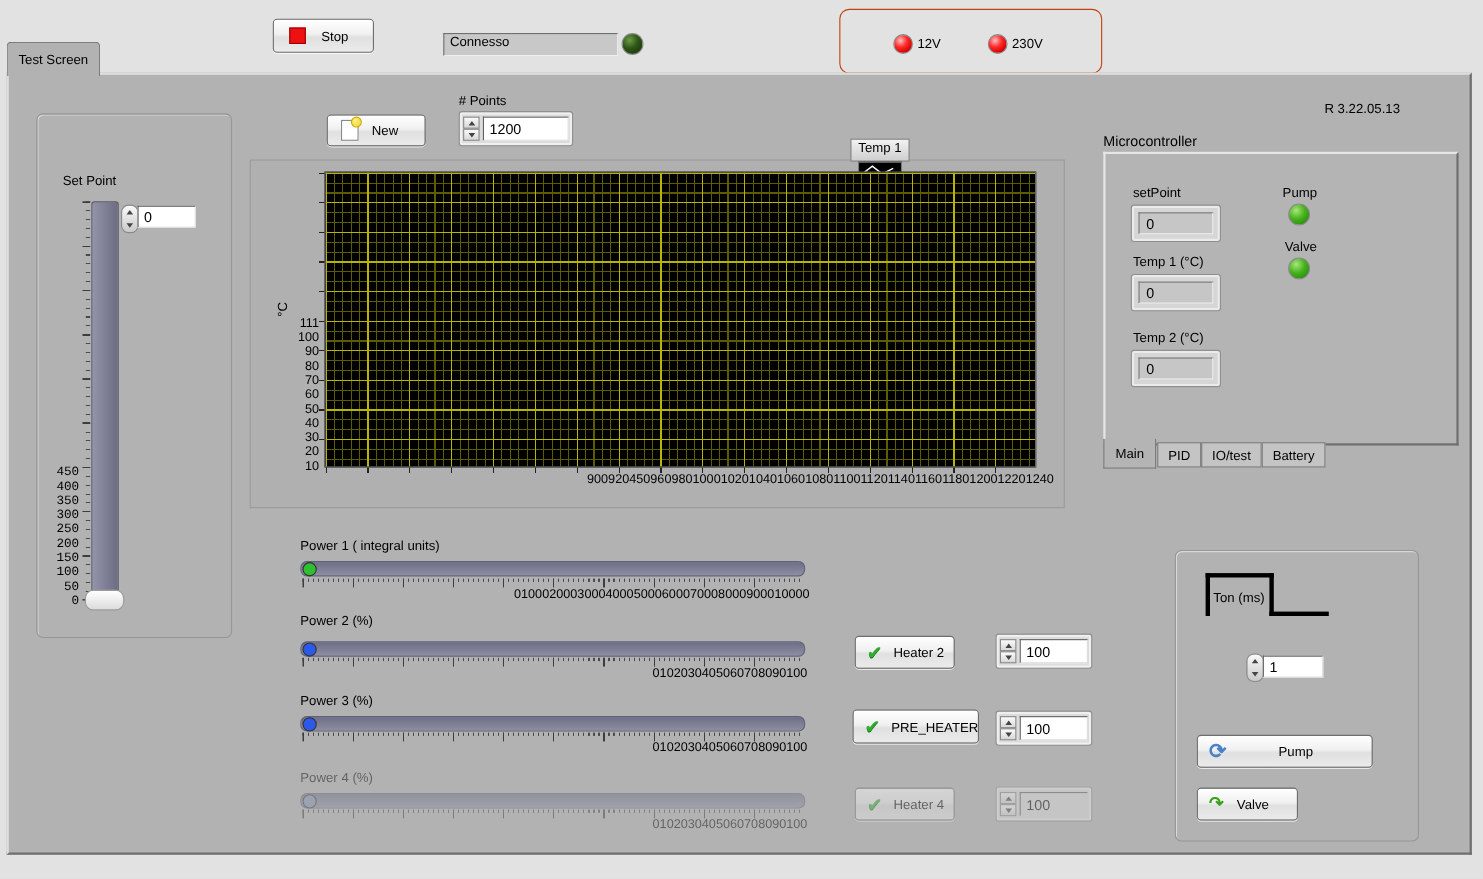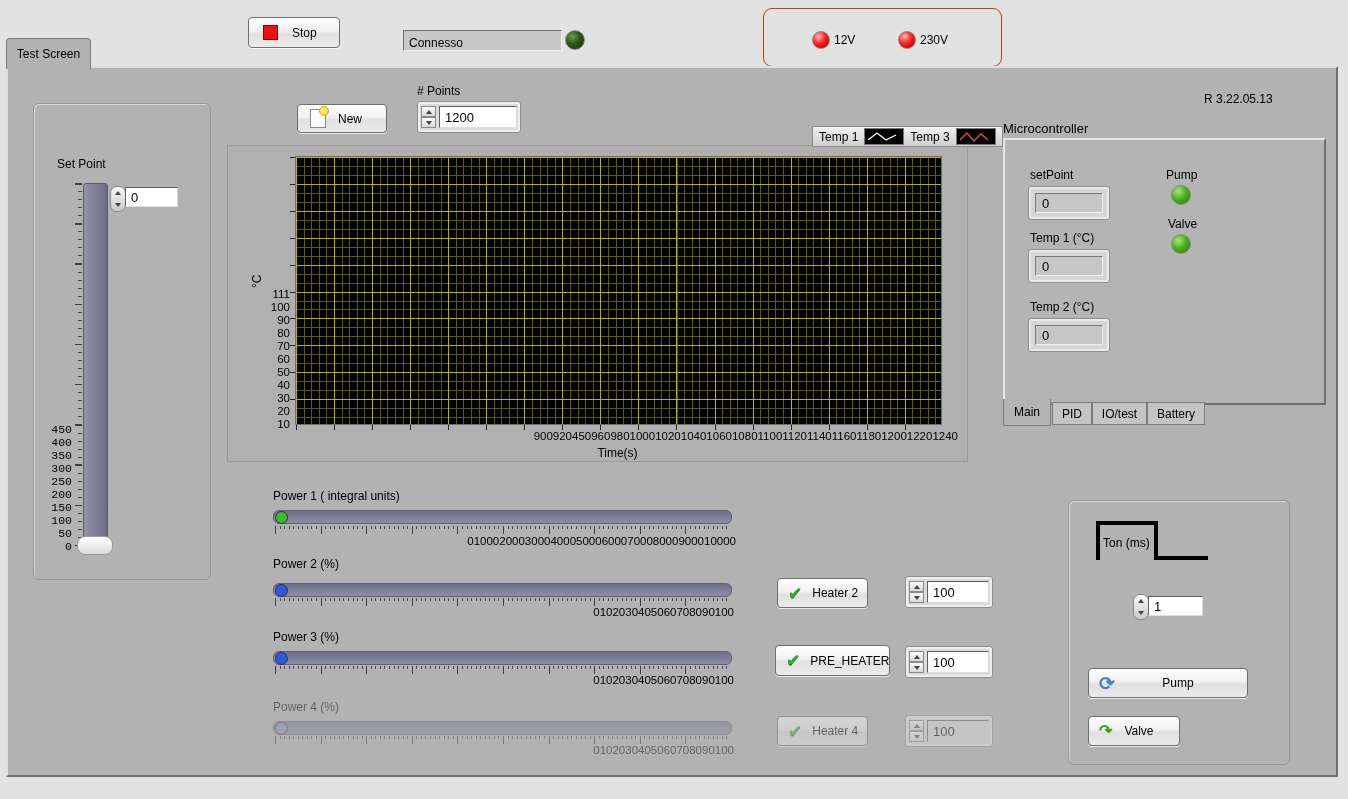--- a/index.html
+++ b/index.html
@@ -79,21 +79,21 @@
 </head>
 <body>
 
 <div class="screen">
 
   <button class="abs btn" style="left:248px;top:17px;width:92px;height:31px;padding-left:14px;gap:14px;">
     <span style="width:13px;height:13px;background:#ee1111;border:1px solid #990000;"></span>
     <span class="lbl">Stop</span>
   </button>
 
-  <div class="abs sunken" style="left:403px;top:30px;width:152px;height:19px;display:flex;align-items:flex-end;padding-left:5px;">
+  <div class="abs sunken" style="left:403px;top:30px;width:152px;height:19px;display:flex;align-items:flex-start;padding-left:5px;">
     <span class="lbl">Connesso</span>
   </div>
   <span class="abs led led-darkgreen" style="left:565px;top:30px;width:18px;height:18px;"></span>
 
   <div class="abs" style="left:763px;top:8px;width:237px;height:57px;border:1px solid #c2410c;border-radius:9px;">
     <span class="abs led led-red" style="left:48px;top:22px;width:16px;height:16px;"></span>
     <span class="abs lbl" style="left:70px;top:24px;">12V</span>
     <span class="abs led led-red" style="left:134px;top:22px;width:16px;height:16px;"></span>
     <span class="abs lbl" style="left:156px;top:24px;">230V</span>
   </div>
@@ -146,21 +146,21 @@
       <span class="spinbtn">
           <span class="tri-down"></span>
         </span>
     </span>
     <span class="white-field" style="flex:1;height:20px;">
       <span>1200</span>
     </span>
   </div>
 
   <div class="abs" style="left:227px;top:145px;width:739px;height:315px;background:#b0b0b0;border:1px solid #9b9b9b;"></div>
-  <div class="abs legendbar" style="left:812px;top:126px;height:19px;">
+  <div class="abs legendbar" style="left:773px;top:126px;height:19px;flex-direction:column;">
     <span class="lbl">Temp 1</span>
     <span class="legend-sample">
       <svg width="36" height="13">
           <polyline points="3,10 12,3 21,10 31,5" stroke="#ffffff" stroke-width="1.3" fill="none"></polyline>
         </svg>
     </span>
     <span class="lbl">Temp 3</span>
     <span class="legend-sample">
       <svg width="36" height="13">
           <polyline points="3,10 10,3 17,11 24,4 31,10" stroke="#e05050" stroke-width="1.3" fill="none"></polyline>
@@ -197,23 +197,20 @@
       <span>1100</span>
       <span>1120</span>
       <span>1140</span>
       <span>1160</span>
       <span>1180</span>
       <span>1200</span>
       <span>1220</span>
       <span>1240</span>
     </div>
   <span class="abs lbl" style="left:250px;top:288px;transform:rotate(-90deg);transform-origin:left top;">°C</span>
-  <div class="abs" style="left:295px;top:443px;width:645px;text-align:center;">
-    <span class="lbl">Time(s)</span>
-  </div>
 
   <span class="abs lbl" style="left:1003px;top:122px;font-size:13px;">Microcontroller</span>
   <div class="abs" style="left:1003px;top:138px;width:319px;height:263px;background:#b4b4b4;
        border:2px solid;border-color:#e6e6e6 #6f6f6f #6f6f6f #e6e6e6;"></div>
 
   <span class="abs lbl" style="left:1030px;top:168px;">setPoint</span>
   <div class="abs lvframe" style="left:1028px;top:186px;width:80px;height:32px;">
     <span class="lvfield">0</span>
   </div>
   <span class="abs lbl" style="left:1030px;top:231px;">Temp 1 (°C)</span>

